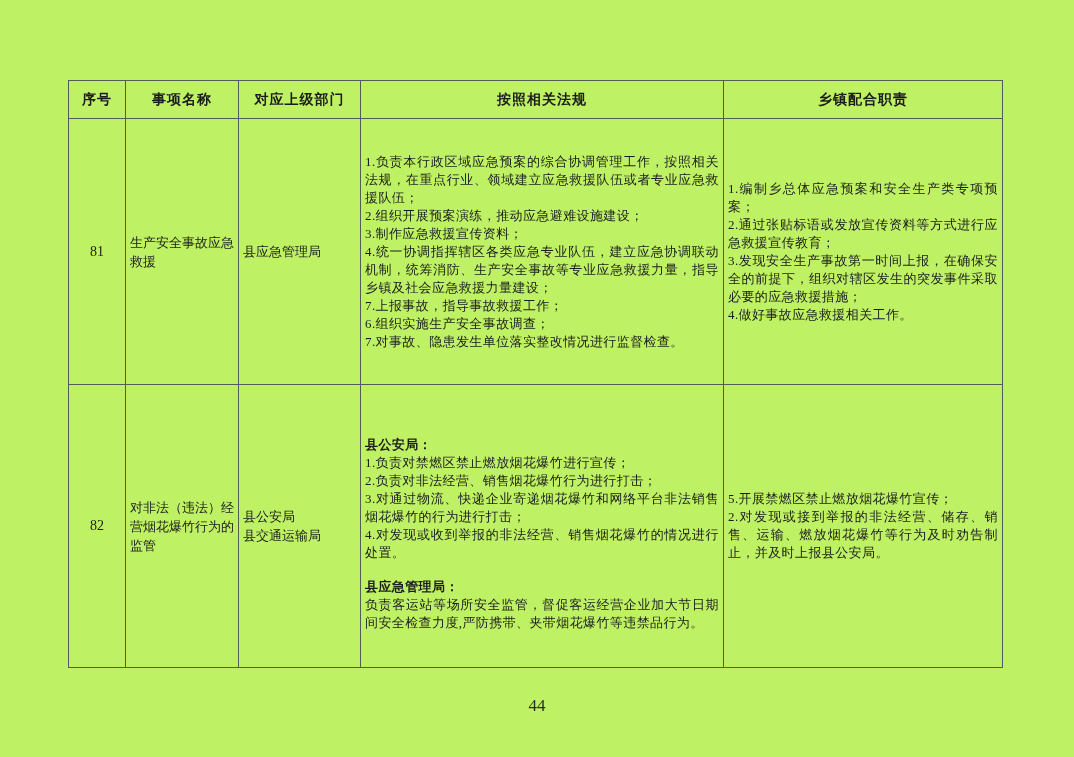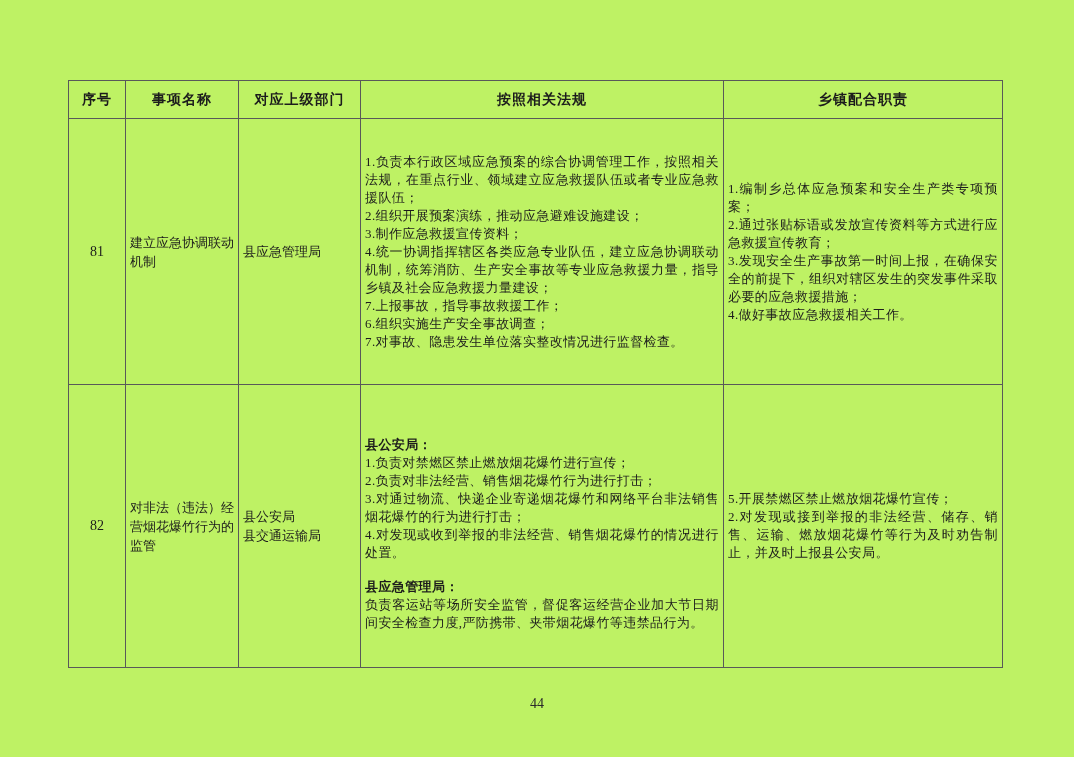--- a/index.html
+++ b/index.html
@@ -55,21 +55,21 @@
     text-align: justify;
     padding: 2px 4px;
   }
   .duty { margin: 0; }
   .duty-heading { font-weight: bold; margin-top: 16px; }
   .page-number {
     position: absolute;
     left: 0; right: 0;
     top: 696px;
     text-align: center;
-    font-size: 14px;
+    font-size: 17px;
     color: #2a2a2a;
   }
 </style>
 </head>
 <body>
 
 <div class="page">
 
   <table class="doc">
     <colgroup>
@@ -84,21 +84,21 @@
         <th>序号</th>
         <th>事项名称</th>
         <th>对应上级部门</th>
         <th>按照相关法规</th>
         <th>乡镇配合职责</th>
       </tr>
     </thead>
     <tbody>
       <tr class="row-81">
         <td class="cell-index">81</td>
-        <td class="cell-name">建立应急协调联动机制</td>
+        <td class="cell-name">生产安全事故应急救援</td>
         <td class="cell-dept">
           <div class="duty">县应急管理局</div>
         </td>
         <td class="cell-duties">
           <div class="duty">1.负责本行政区域应急预案的综合协调管理工作，按照相关法规，在重点行业、领域建立应急救援队伍或者专业应急救援队伍；</div>
           <div class="duty">2.组织开展预案演练，推动应急避难设施建设；</div>
           <div class="duty">3.制作应急救援宣传资料；</div>
           <div class="duty">4.统一协调指挥辖区各类应急专业队伍，建立应急协调联动机制，统筹消防、生产安全事故等专业应急救援力量，指导乡镇及社会应急救援力量建设；</div>
           <div class="duty">7.上报事故，指导事故救援工作；</div>
           <div class="duty">6.组织实施生产安全事故调查；</div>

